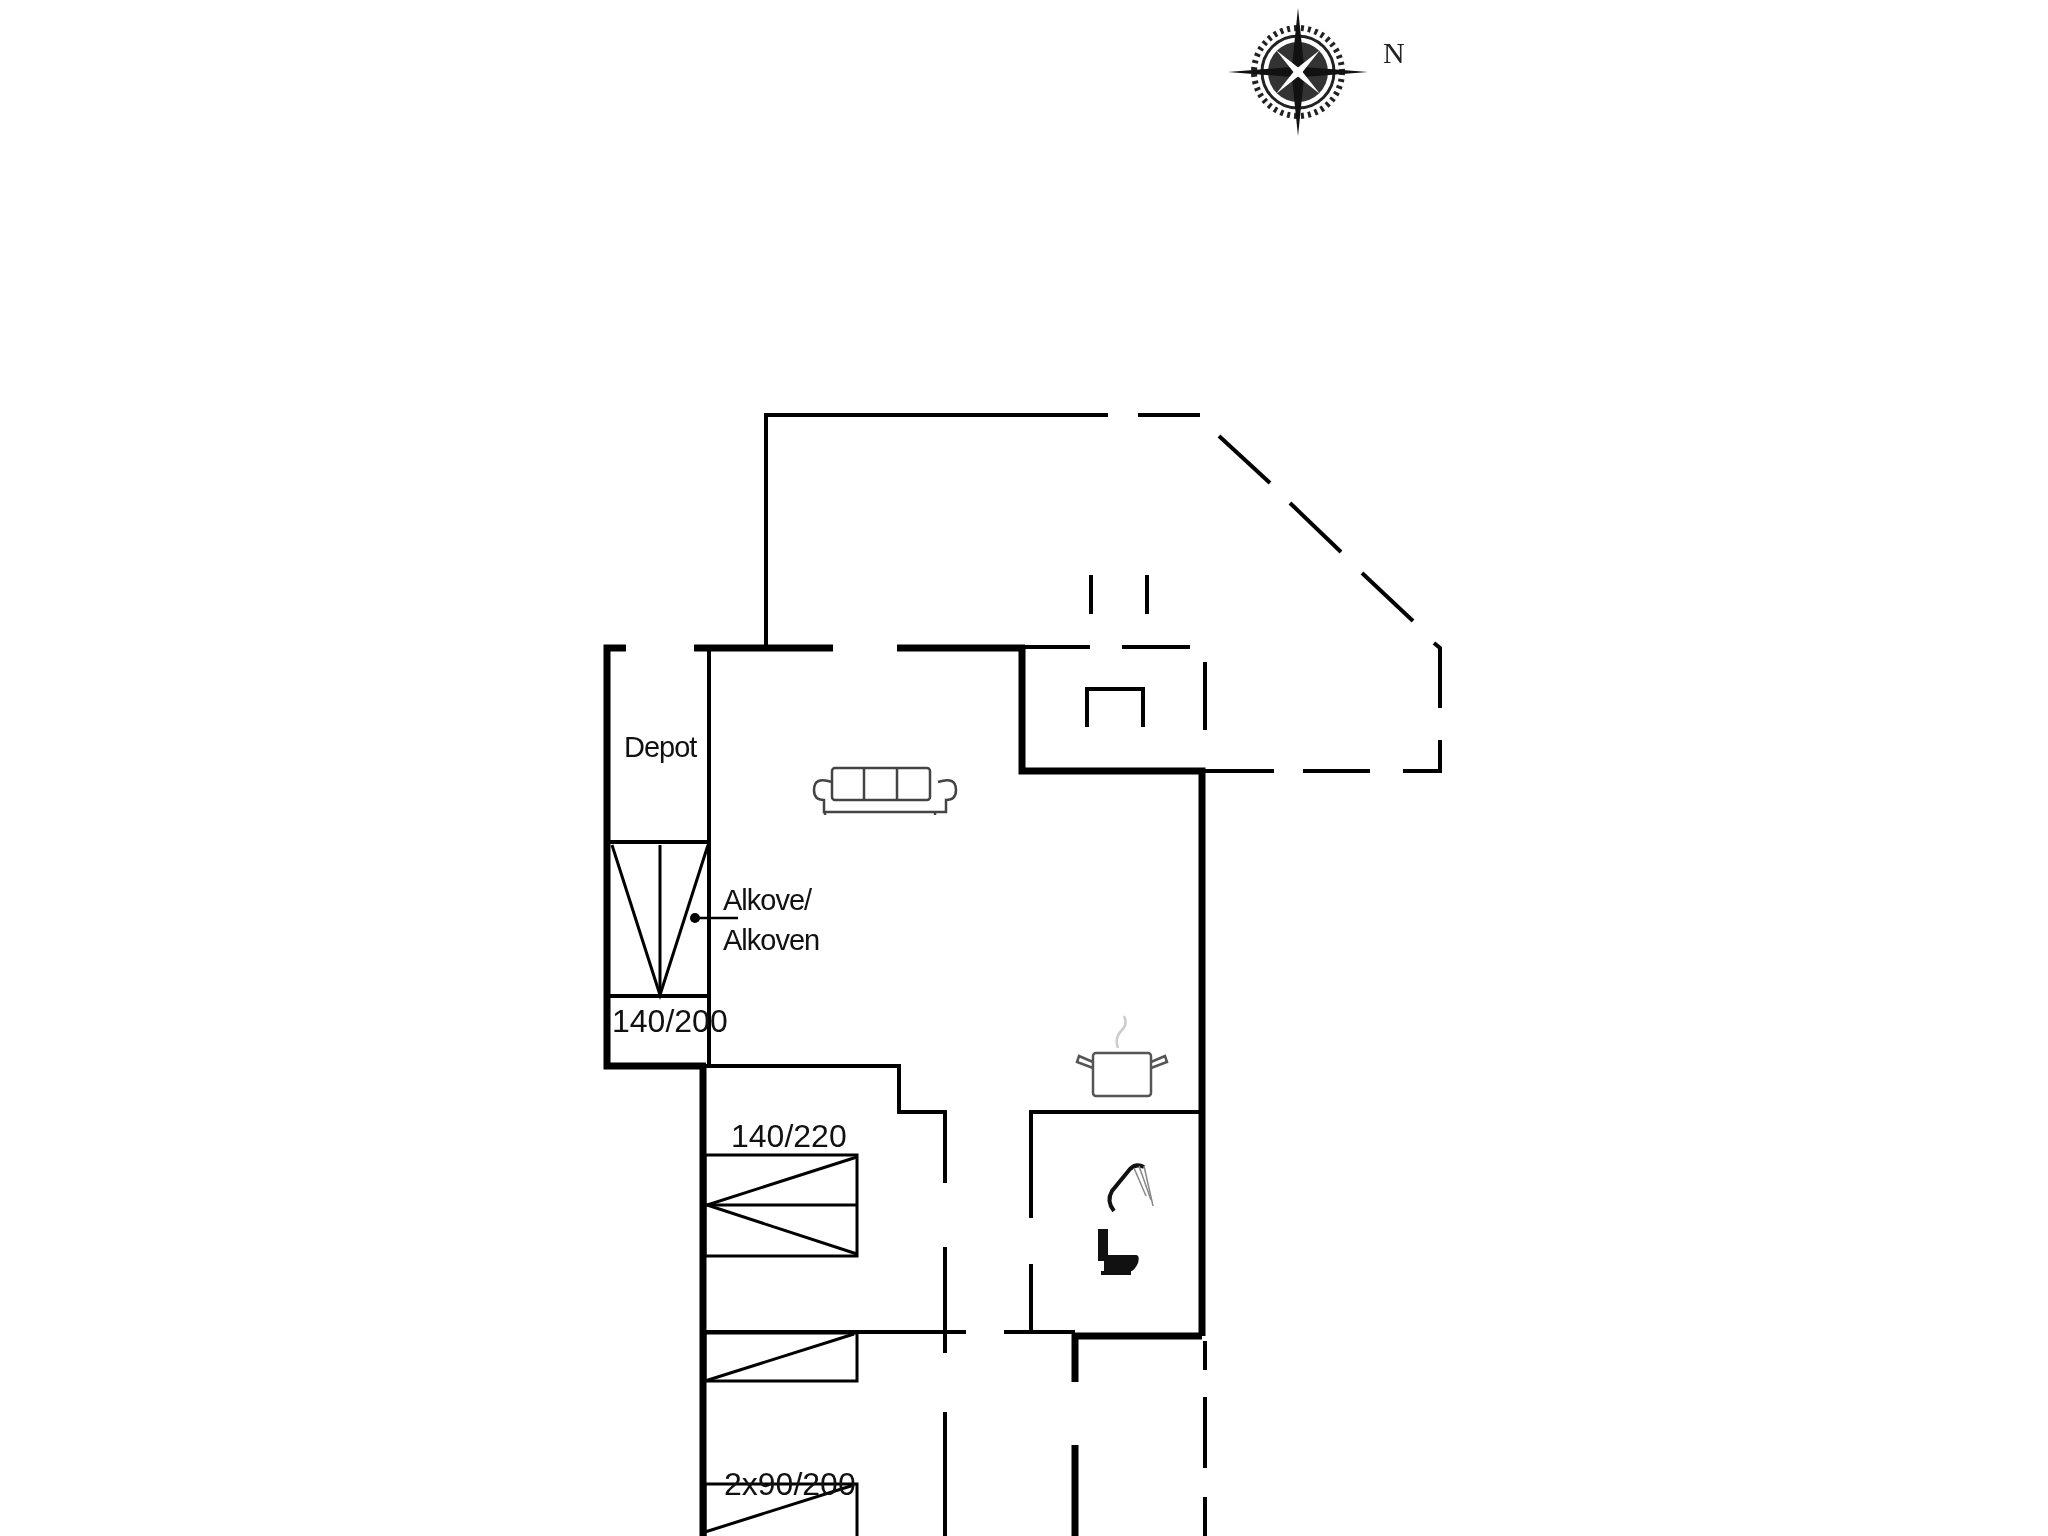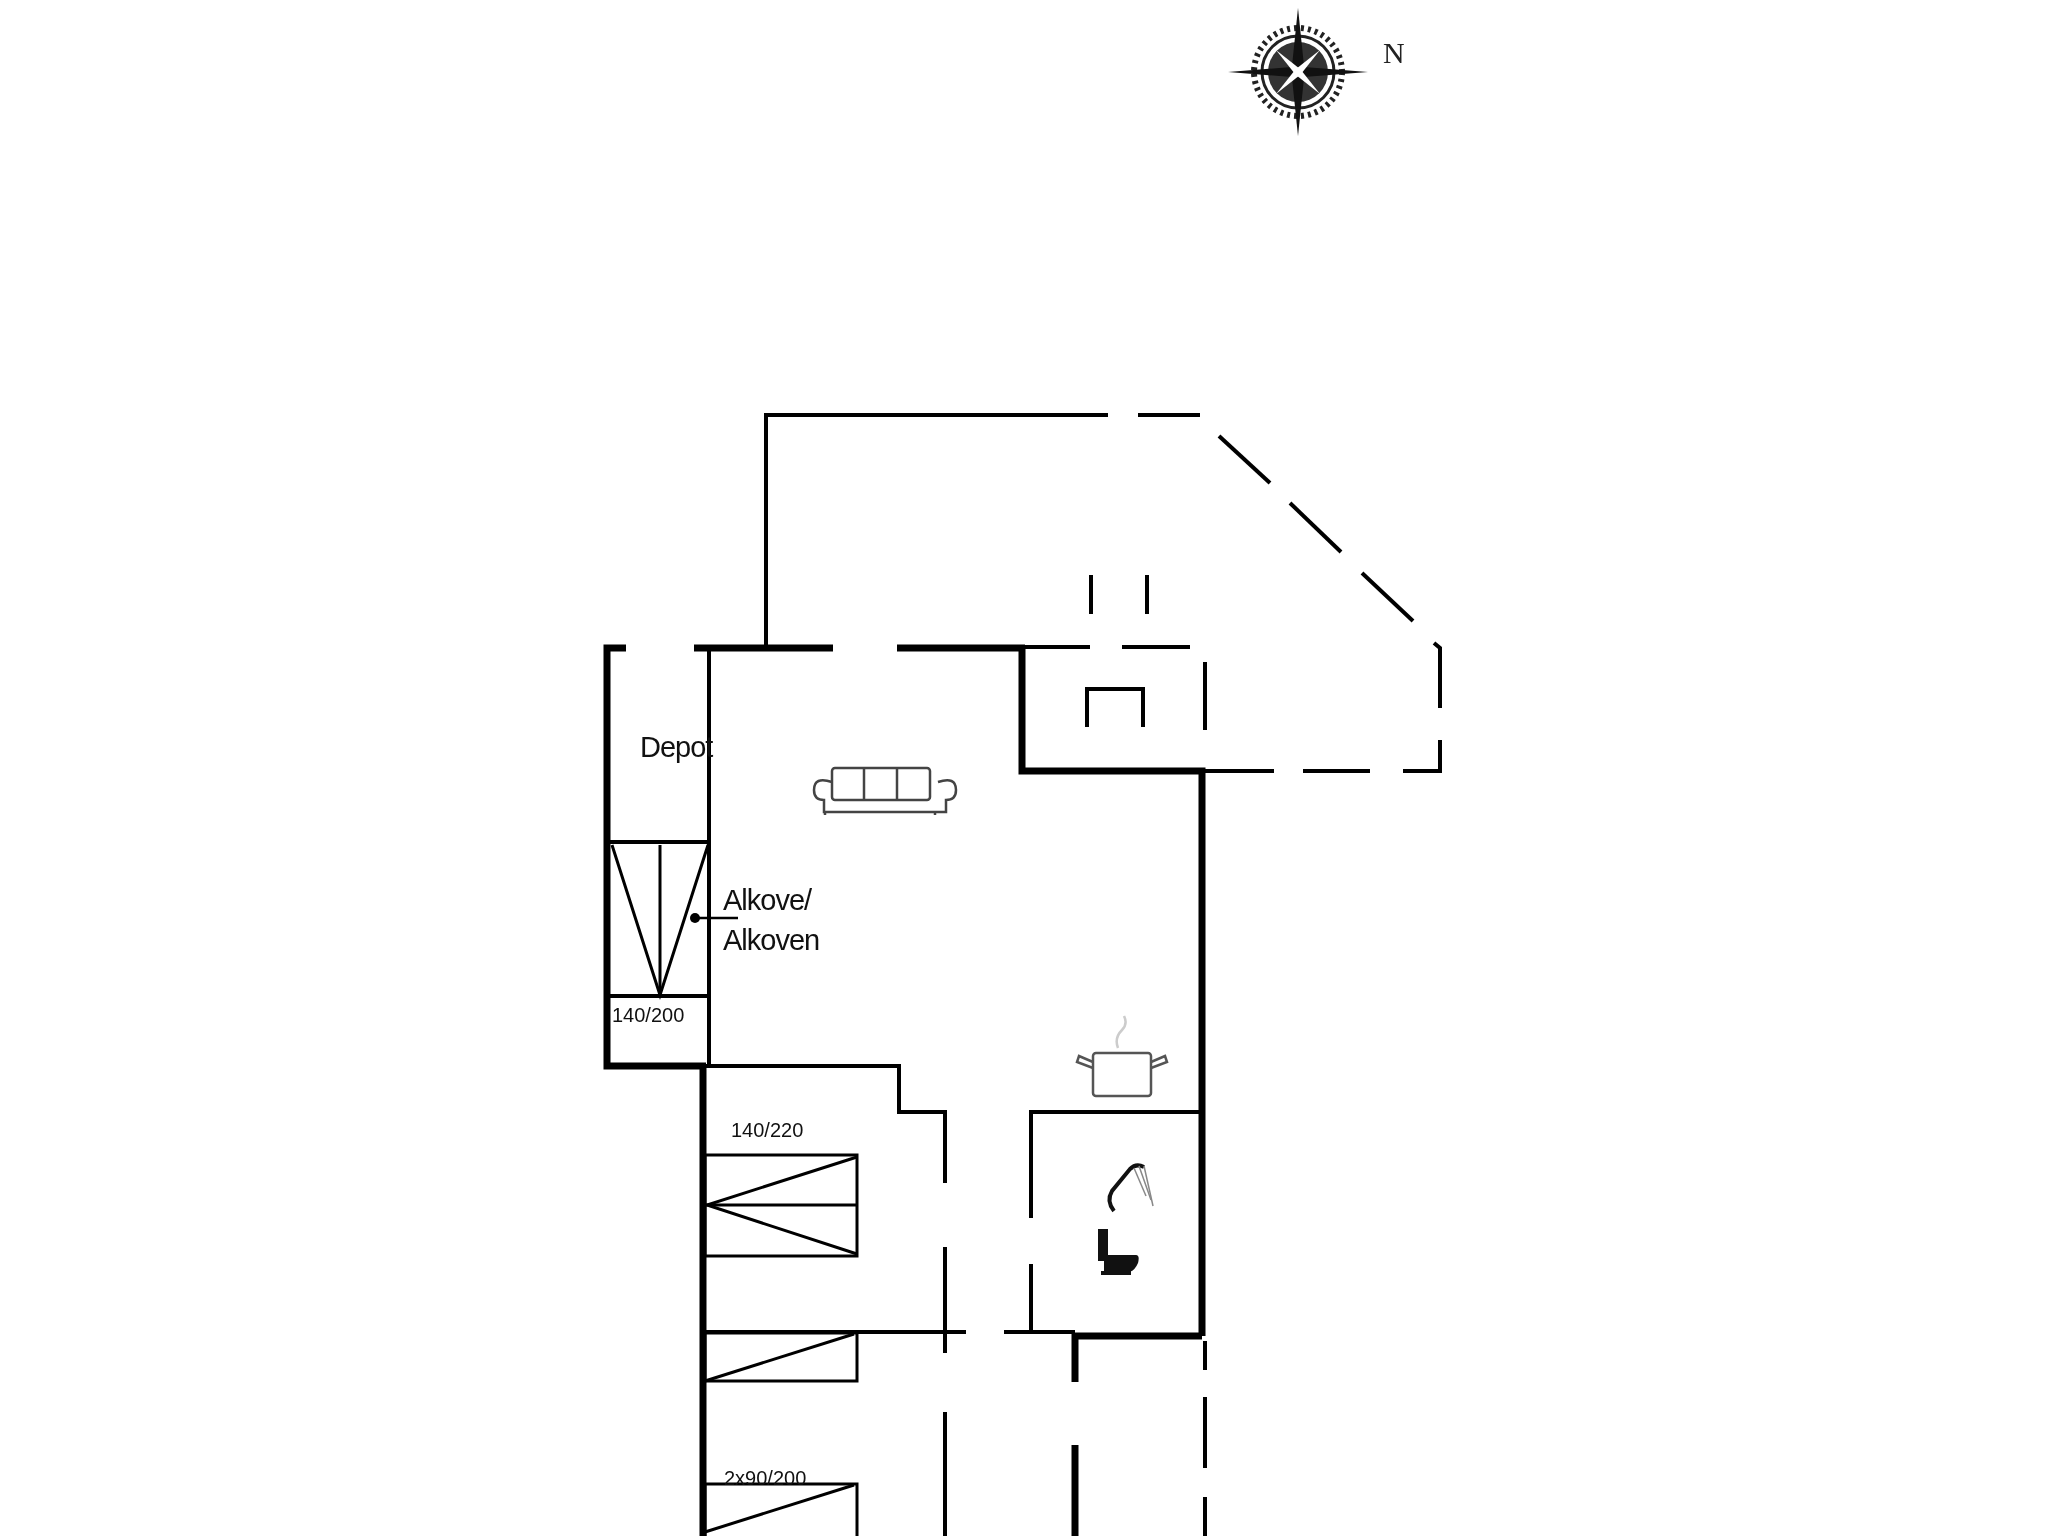--- a/index.html
+++ b/index.html
@@ -1,20 +1,20 @@
 <!DOCTYPE html>
 <html><head>
 <meta charset="utf-8">
 <style>
   html, body { margin:0; padding:0; background:#ffffff; }
   body { width:2048px; height:1536px; position:relative; overflow:hidden; font-family:"Liberation Sans", sans-serif; }
   svg.plan { position:absolute; left:0; top:0; }
   .lbl { position:absolute; color:#111; font-family:"Liberation Sans", sans-serif; white-space:nowrap; line-height:1; }
   .room { font-size:29px; letter-spacing:-1px; }
-  .bed { font-size:20px; }
+  .bed { font-size:32px; }
   .north { font-family:"Liberation Serif", serif; font-size:30px; color:#222; }
 </style>
 </head>
 <body>
 
 <svg class="plan" width="2048" height="1536" viewBox="0 0 2048 1536">
 
   <g transform="translate(1298,72)">
     <circle r="44" fill="none" stroke="#222" stroke-width="6" stroke-dasharray="3 4"></circle>
     <circle r="36" fill="none" stroke="#222" stroke-width="3"></circle>
@@ -122,18 +122,18 @@
   </g>
 
   <g fill="#111">
     <rect x="1098" y="1229" width="10" height="32"></rect>
     <path d="M1104,1255 l32,0 q4,0 2,8 q-4,10 -14,10 l-20,0 z"></path>
     <rect x="1101" y="1271" width="30" height="4"></rect>
   </g>
 </svg>
 
 <div class="lbl north" style="left:1383px;top:38px;">N</div>
-<div class="lbl room" style="left:640px;top:733px;">Depot</div>
+<div class="lbl room" style="left:624px;top:733px;">Depot</div>
 <div class="lbl room" style="left:723px;top:886px;text-align:right;">Alkove/</div>
 <div class="lbl room" style="left:723px;top:926px;">Alkoven</div>
 <div class="lbl bed" style="left:612px;top:1005px;">140/200</div>
 <div class="lbl bed" style="left:731px;top:1120px;">140/220</div>
 <div class="lbl bed" style="left:724px;top:1420px;margin-top:48px;">2x90/200</div>
 
 </body></html>

